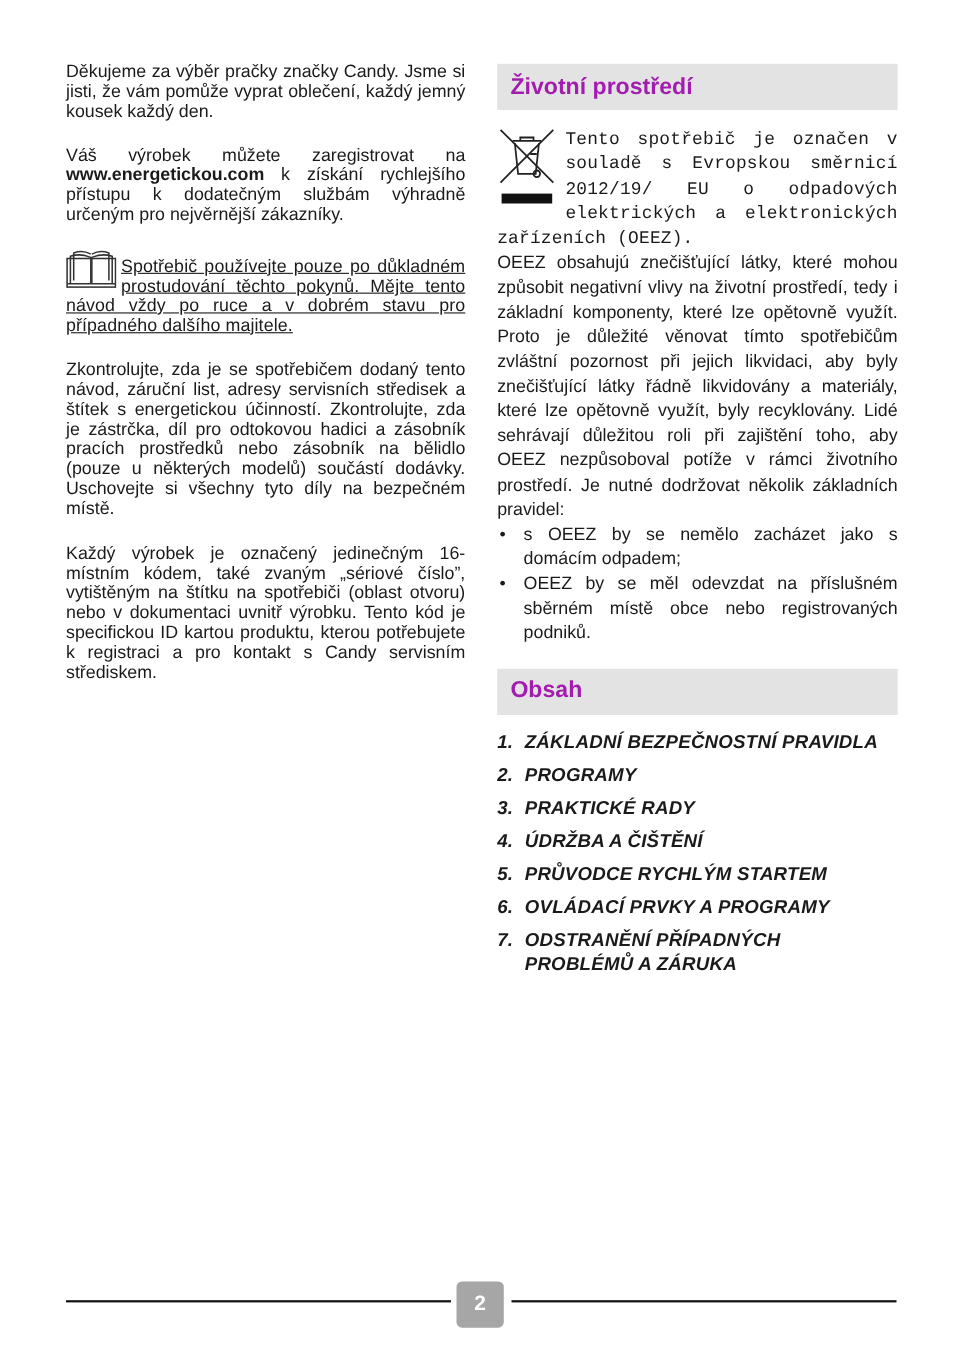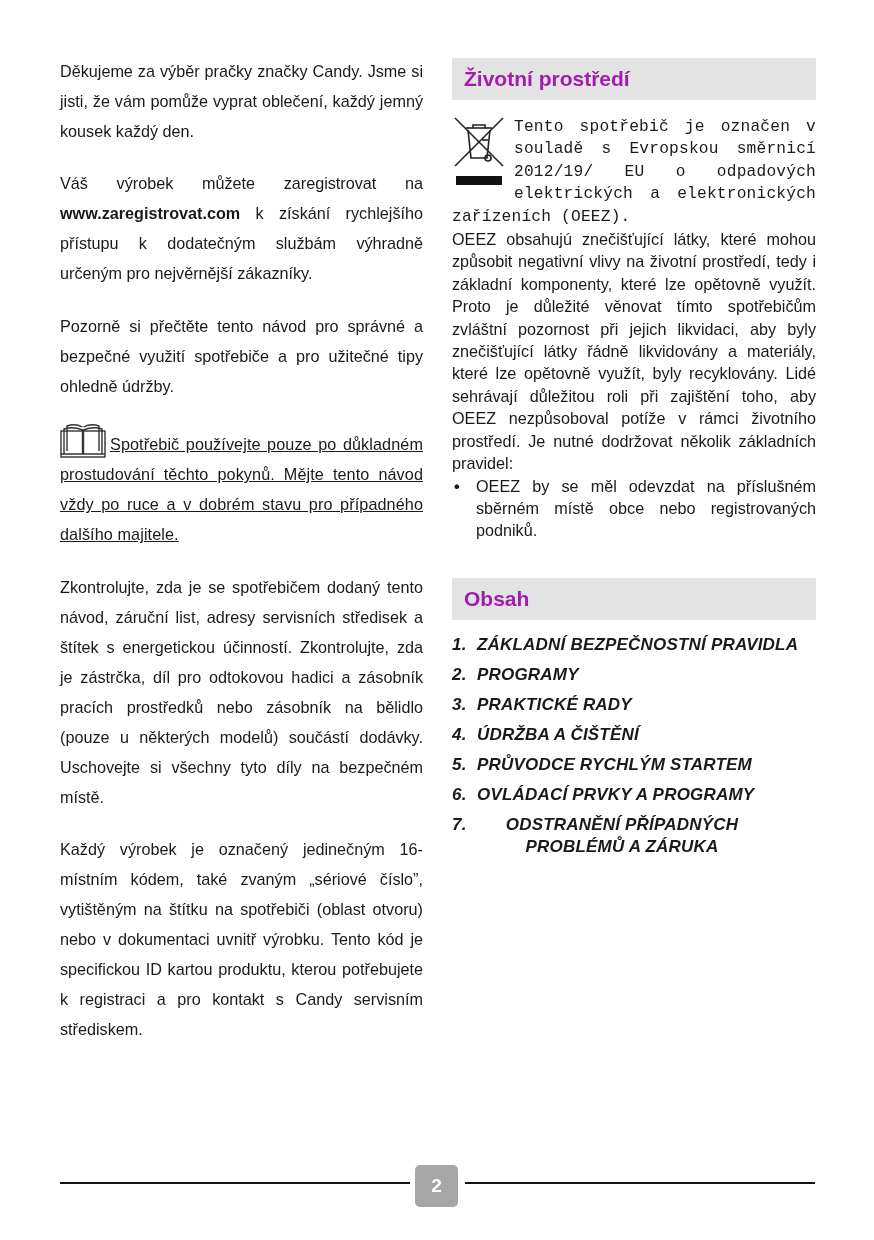--- a/index.html
+++ b/index.html
@@ -9,21 +9,21 @@
     font-family: "Liberation Sans", sans-serif;
     color: #1a1a1a;
     overflow: hidden;
   }
   .col-left {
     position: absolute;
     left: 60px;
     top: 56px;
     width: 363px;
     font-size: 16.2px;
-    line-height: 30px;
+    line-height: 18px;
   }
   .col-right {
     position: absolute;
     left: 452px;
     top: 58px;
     width: 364px;
     font-size: 16.2px;
     line-height: 22.4px;
   }
   p.just { text-align: justify; }
@@ -57,21 +57,21 @@
   ul.bullets li {
     position: relative;
     padding-left: 24px;
     text-align: justify;
   }
   ul.bullets li .dot {
     position: absolute;
     left: 2px;
     top: 0;
   }
-  .toc-head { margin-top: 36px; }
+  .toc-head { margin-top: 21px; }
   ol.toc { list-style: none; margin-top: 14px; }
   ol.toc li {
     display: flex;
     font-weight: bold;
     font-style: italic;
     font-size: 17px;
     line-height: 22.4px;
     margin-bottom: 7.6px;
     letter-spacing: 0.2px;
   }
@@ -99,24 +99,23 @@
     justify-content: center;
   }
 </style>
 </head>
 <body>
 
 <div class="col-left">
   <p class="just para">Děkujeme za výběr pračky značky Candy. Jsme si jisti, že vám pomůže vyprat oblečení, každý jemný kousek každý den.</p>
 
   <p class="just para">
-    <span>Váš výrobek můžete zaregistrovat na </span><b>www.zaregistrovat.com</b><span> k získání rychlejšího přístupu k dodatečným službám výhradně určeným pro nejvěrnější zákazníky.</span>
+    <span>Váš výrobek můžete zaregistrovat na </span><b>www.energetickou.com</b><span> k získání rychlejšího přístupu k dodatečným službám výhradně určeným pro nejvěrnější zákazníky.</span>
   </p>
 
-  <p class="just para">Pozorně si přečtěte tento návod pro správné a bezpečné využití spotřebiče a pro užitečné tipy ohledně údržby.</p>
 
   <div class="para" style="padding-top:6px;text-decoration:underline;">
     <svg class="icon-book" viewBox="0 0 46 36">
       <g fill="none" stroke="#333" stroke-width="1.4">
         <rect x="1" y="8" width="44" height="26"></rect>
         <path d="M4 31 V6 Q13 3 22.5 7 V31"></path>
         <path d="M42 31 V6 Q33 3 23.5 7 V31"></path>
         <path d="M7 28 V3 Q15 0 22.5 4"></path>
         <path d="M39 28 V3 Q31 0 23.5 4"></path>
         <line x1="1" y1="31" x2="45" y2="31"></line>
@@ -149,20 +148,21 @@
       </g>
       <rect x="4" y="60" width="46" height="9" fill="#111"></rect>
     </svg>
     <p class="just" style="letter-spacing:0.2px;font-family:Liberation Mono, monospace;">Tento spotřebič je označen v souladě s Evropskou směrnicí 2012/19/ EU o odpadových elektrických a elektronických zařízeních (OEEZ).</p>
   </div>
   <p class="just" style="clear:both;">OEEZ obsahujú znečišťující látky, které mohou způsobit negativní vlivy na životní prostředí, tedy i základní komponenty, které lze opětovně využít. Proto je důležité věnovat tímto spotřebičům zvláštní pozornost při jejich likvidaci, aby byly znečišťující látky řádně likvidovány a materiály, které lze opětovně využít, byly recyklovány. Lidé sehrávají důležitou roli při zajištění toho, aby OEEZ nezpůsoboval potíže v rámci životního prostředí. Je nutné dodržovat několik základních pravidel:</p>
 
   <ul class="bullets">
     <li>
       <span class="dot">•</span>
+      <span>s OEEZ by se nemělo zacházet jako s domácím odpadem;</span>
     </li>
     <li>
       <span class="dot">•</span>
       <span>OEEZ by se měl odevzdat na příslušném sběrném místě obce nebo registrovaných podniků.</span>
     </li>
   </ul>
 
 
   <div class="section-head toc-head">
     <span>Obsah</span>
@@ -188,21 +188,21 @@
     <li>
         <span class="num">5.</span>
         <span class="lbl">PRŮVODCE RYCHLÝM STARTEM</span>
       </li>
     <li>
         <span class="num">6.</span>
         <span class="lbl">OVLÁDACÍ PRVKY A PROGRAMY</span>
       </li>
     <li>
         <span class="num">7.</span>
-        <span class="lbl" style="max-width:290px;text-align:center;">ODSTRANĚNÍ PŘÍPADNÝCH PROBLÉMŮ A ZÁRUKA</span>
+        <span class="lbl" style="max-width:290px;">ODSTRANĚNÍ PŘÍPADNÝCH PROBLÉMŮ A ZÁRUKA</span>
       </li>
   </ol>
 </div>
 
 <div class="footer-line" style="left:60px; width:350px;"></div>
 <div class="footer-line" style="left:465px; width:350px;"></div>
 <div class="page-badge">
   <span>2</span>
 </div>
 

